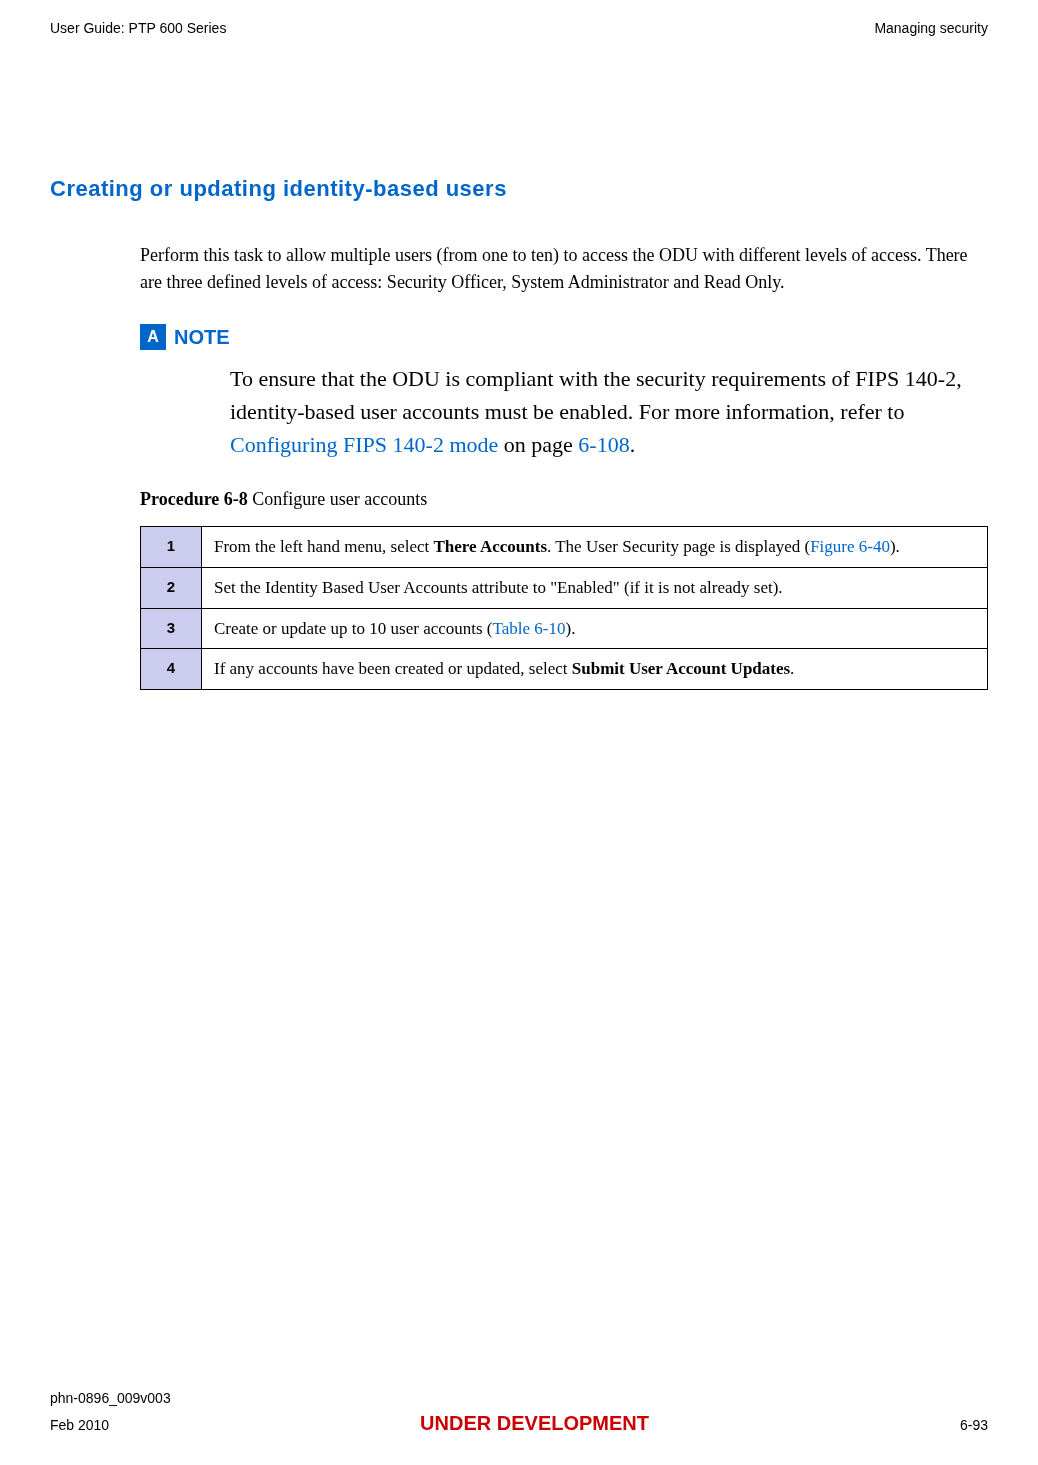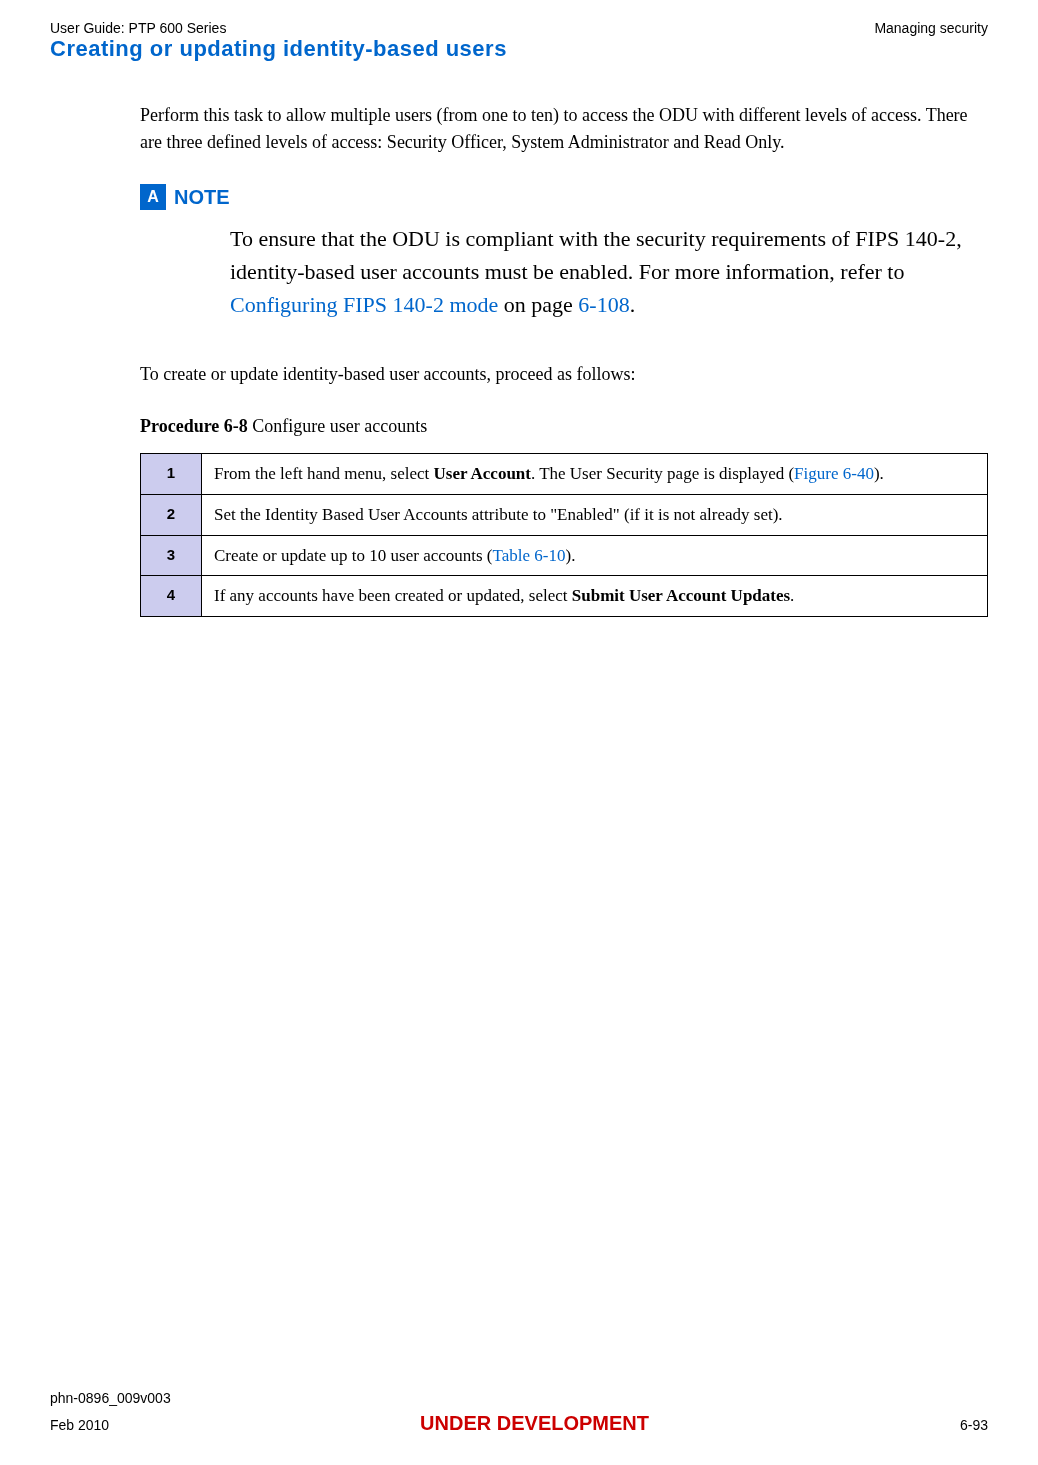--- a/index.html
+++ b/index.html
@@ -19,20 +19,21 @@
       height: 100%;
       display: flex;
       flex-direction: column;
     }
     .header-row {
       display: flex;
       justify-content: space-between;
       font-family: Verdana, Arial, sans-serif;
       font-size: 14px;
       color: #000;
+      margin-bottom: 140px;
     }
     .content {
       flex: 1;
     }
     .section-heading {
       font-family: Verdana, Arial, sans-serif;
       font-size: 22px;
       font-weight: bold;
       color: #0066cc;
       margin-bottom: 28px;
@@ -148,32 +149,31 @@
     <div class="note-block">
       <div class="note-header">
         <span class="note-icon">A</span>
         <span class="note-label">NOTE</span>
       </div>
       <div class="note-text">
         <span>To ensure that the ODU is compliant with the security requirements of  FIPS 140-2, identity-based user accounts must be enabled. For more information, refer to </span><span class="link">Configuring FIPS 140-2 mode</span><span> on page </span><span class="link">6-108</span><span>.</span>
       </div>
     </div>
 
-    <div class="body-text">To create or update identity-based user accounts, proceed as follows:</div>
 
     <div class="procedure-label">
       <b>Procedure 6-8</b><span>  Configure user accounts</span>
     </div>
 
     <table class="procedure">
       <tbody>
           <tr>
         <td class="step-num">1</td>
         <td>
-          <span>From the left hand menu, select </span><b>User Account</b><span>. The User Security page is displayed (</span><span class="link">Figure 6-40</span><span>).</span>
+          <span>From the left hand menu, select </span><b>There Accounts</b><span>. The User Security page is displayed (</span><span class="link">Figure 6-40</span><span>).</span>
         </td>
       </tr>
       <tr>
         <td class="step-num">2</td>
         <td>Set the Identity Based User Accounts attribute  to "Enabled" (if it is not already set).</td>
       </tr>
       <tr>
         <td class="step-num">3</td>
         <td>
           <span>Create or update up to 10 user accounts (</span><span class="link">Table 6-10</span><span>).</span>

